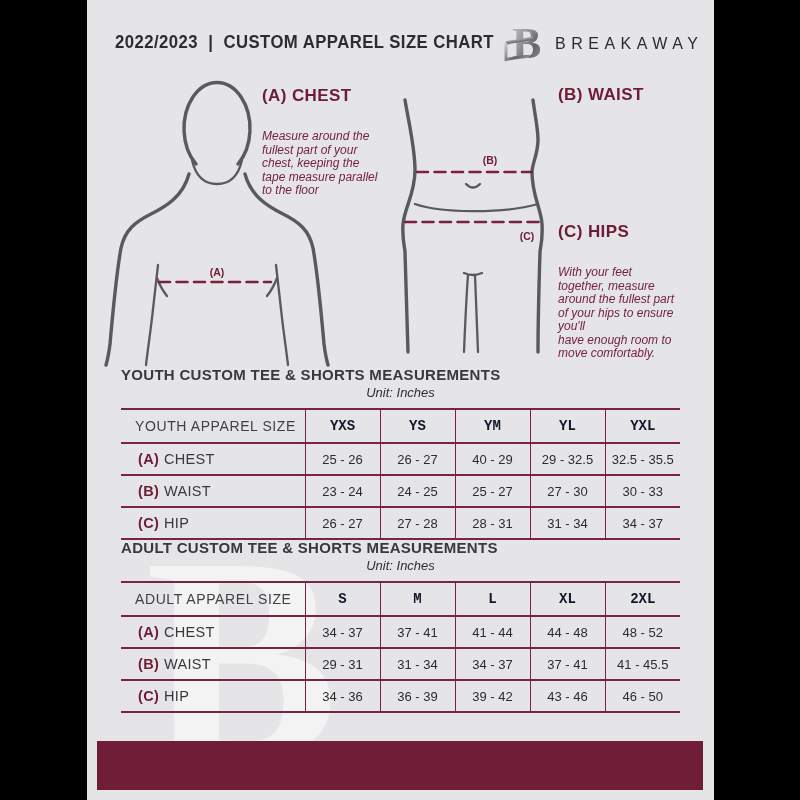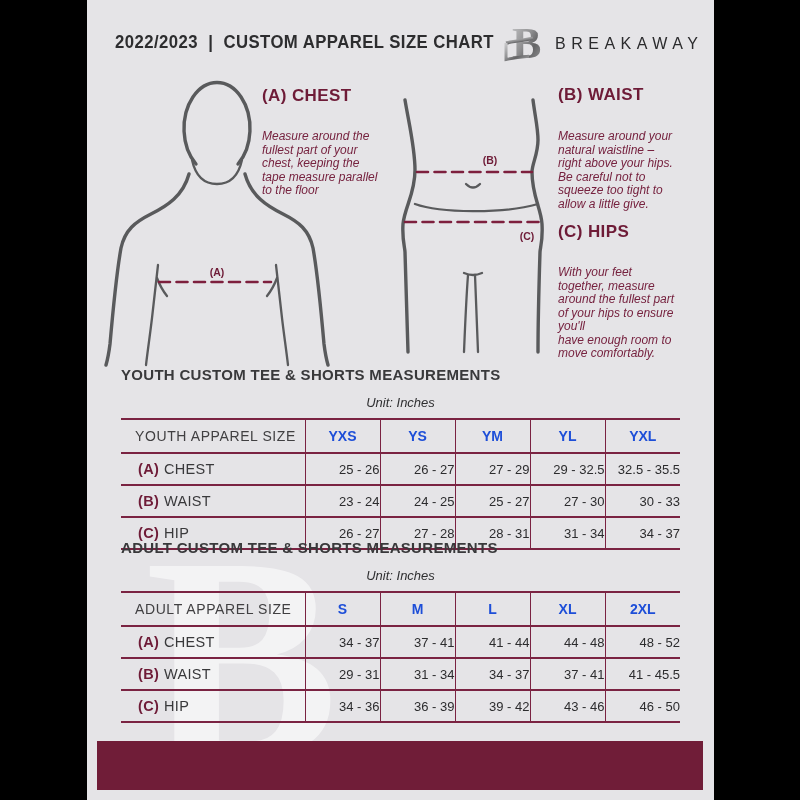--- a/index.html
+++ b/index.html
@@ -28,31 +28,31 @@
   .fig .dash{stroke:#7d1f3d;stroke-width:2.6;stroke-dasharray:11 6.5;fill:none;}
   .fig text{font-family:"Liberation Sans",sans-serif;font-size:10.5px;font-weight:bold;fill:#6e1b37;}
 
   
   .watermark{position:absolute;left:58px;top:514px;font-family:"Liberation Serif",serif;
              font-weight:bold;font-size:290px;line-height:1;color:rgba(255,255,255,.55);z-index:0;}
 
   
   .tbl-wrap{position:absolute;left:34px;width:559px;z-index:1;}
   .tbl-title{text-align:left;font-size:15px;font-weight:bold;color:#39393b;letter-spacing:.3px;}
-  .tbl-unit{text-align:center;font-size:13px;font-style:italic;color:#2f2f31;margin-top:12px;}
+  .tbl-unit{text-align:center;font-size:13px;font-style:italic;color:#2f2f31;margin-top:2px;}
   table{border-collapse:collapse;width:559px;table-layout:fixed;margin-top:8px;
         border-top:2px solid #7a2342;border-bottom:2px solid #7a2342;}
   col.c-label{width:184px;}
   tr{border-bottom:2px solid #7a2342;}
   th,td{padding:0;vertical-align:middle;}
   th+th,td+td{border-left:1.5px solid #7a2342;}
   th{height:32px;font-size:14px;}
-  td{height:30px;font-size:13px;text-align:right;color:#2c2c2e;}
+  td{height:30px;font-size:13px;text-align:center;color:#2c2c2e;}
   .h-first{font-weight:normal;text-align:left;padding-left:14px;color:#414042;letter-spacing:.6px;font-size:14px;margin-top:31px;}
-  .h-size{font-weight:bold;color:#1d4ed8;text-align:center;}
+  .h-size{font-weight:bold;color:#0f172a;text-align:center;font-family:Liberation Mono, monospace;}
   .rowlabel{text-align:left;padding-left:17px;font-size:14.5px;color:#39393b;letter-spacing:.3px;}
   .rowkey{color:#6e1b37;font-weight:bold;margin-right:5px;}
 
   
   .footer-bar{position:absolute;left:10px;top:741px;width:606px;height:49px;background:#701d38;z-index:2;}
 </style>
 </head>
 <body>
 
 <div class="page">
@@ -107,26 +107,20 @@
       <text x="132" y="148" text-anchor="middle">(C)</text>
     </svg>
 
     <div class="g-head" style="left:175px;top:86px">(A) CHEST</div>
     <div class="g-body" style="left:175px;top:110px;width:145px">Measure around the
 fullest part of your
 chest, keeping the
 tape measure parallel
 to the floor</div>
     <div class="g-head" style="left:471px;top:85px">(B) WAIST</div>
-    <div class="g-body" style="left:471px;top:110px;width:140px">Measure around your
-natural waistline –
-right above your hips.
-Be careful not to
-squeeze too tight to
-allow a little give.</div>
     <div class="g-head" style="left:471px;top:222px">(C) HIPS</div>
     <div class="g-body" style="left:471px;top:246px;width:140px">With your feet
 together, measure
 around the fullest part
 of your hips to ensure
 you'll
 have enough room to
 move comfortably.</div>
 
     <div class="tbl-wrap" style="top:366px">
@@ -147,21 +141,21 @@
           <th class="h-size">YXS</th>
           <th class="h-size">YS</th>
           <th class="h-size">YM</th>
           <th class="h-size">YL</th>
           <th class="h-size">YXL</th>
         </tr>
         <tr>
           <td class="rowlabel"><span class="rowkey">(A)</span><span>CHEST</span></td>
           <td>25 - 26</td>
           <td>26 - 27</td>
-          <td>27 - 29</td>
+          <td>40 - 29</td>
           <td>29 - 32.5</td>
           <td>32.5 - 35.5</td>
         </tr>
         <tr>
           <td class="rowlabel"><span class="rowkey">(B)</span><span>WAIST</span></td>
           <td>23 - 24</td>
           <td>24 - 25</td>
           <td>25 - 27</td>
           <td>27 - 30</td>
           <td>30 - 33</td>

